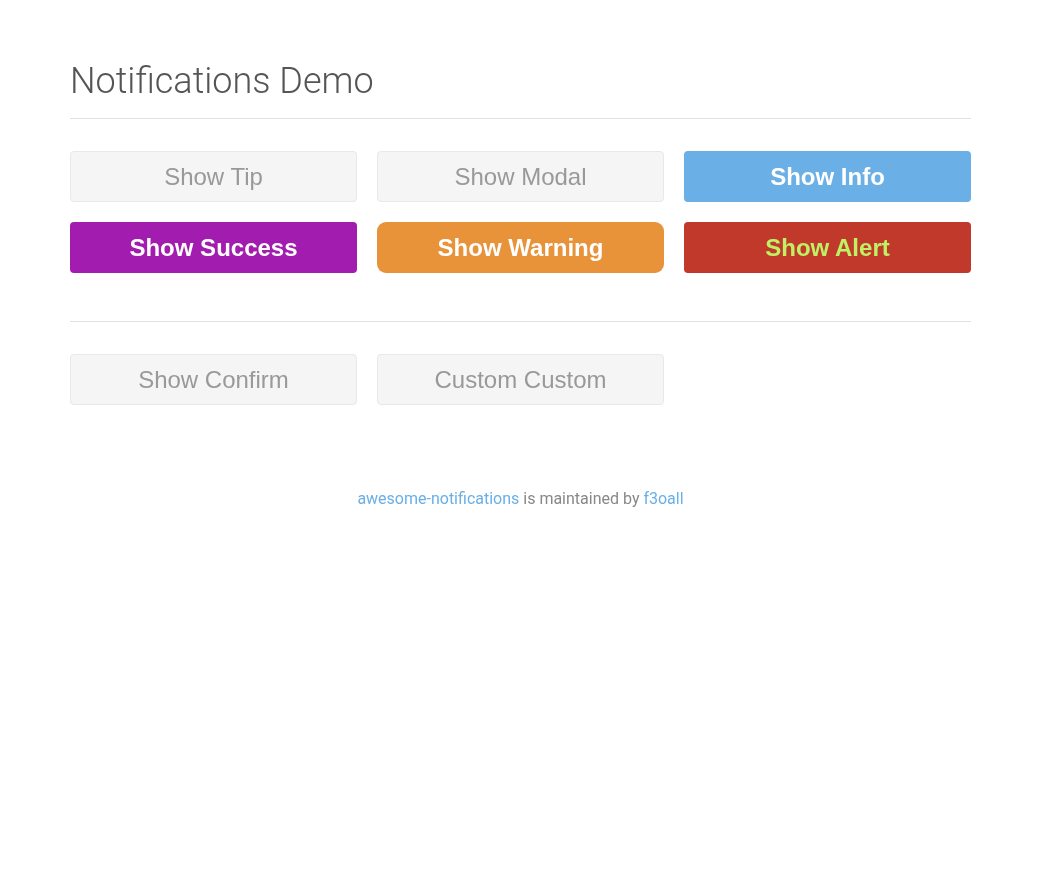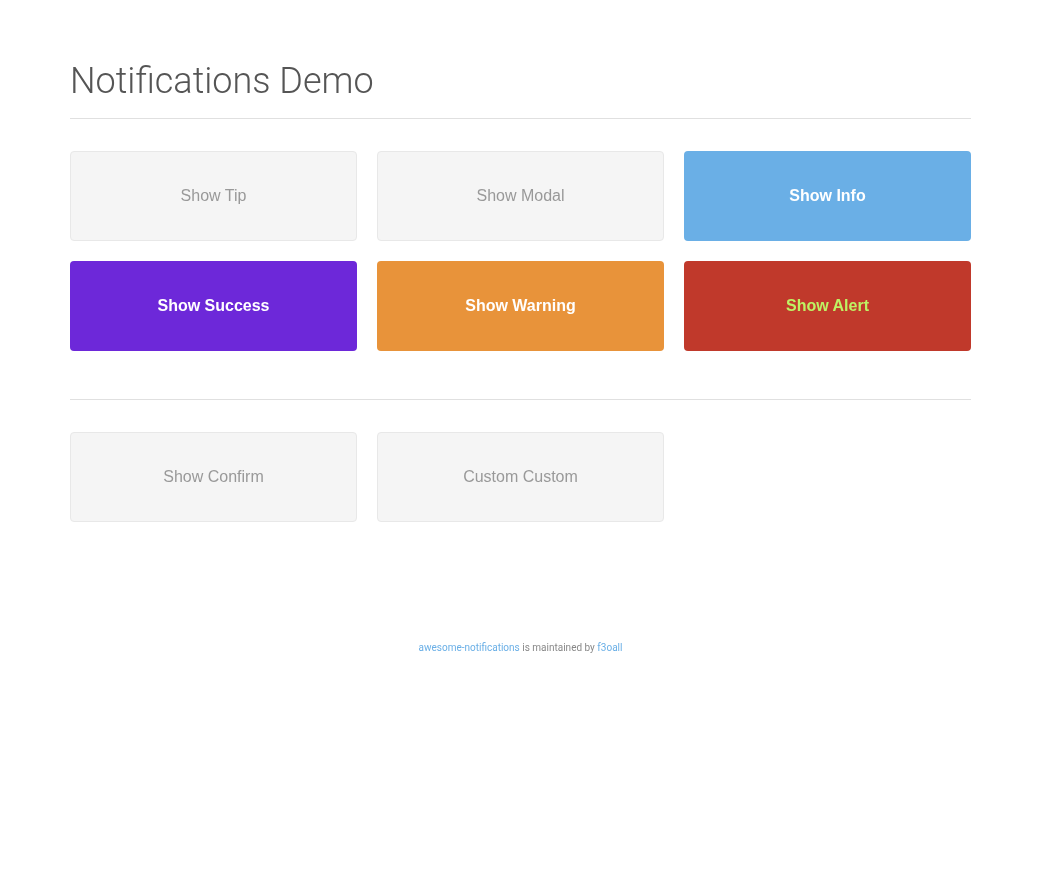--- a/index.html
+++ b/index.html
@@ -36,24 +36,24 @@
 
     .button-grid {
       display: grid;
       grid-template-columns: repeat(3, 1fr);
       gap: 20px;
       margin-bottom: 48px;
     }
 
     .btn {
       padding: 12px;
-      height: 90px;
+      height: 51px;
       border: none;
       border-radius: 4px;
-      font-size: 16px;
+      font-size: 24px;
       font-weight: 600;
       cursor: pointer;
       display: flex;
       align-items: center;
       justify-content: center;
       transition: opacity 0.2s;
     }
 
     .btn-default {
       background-color: #f5f5f5;
@@ -61,38 +61,39 @@
       font-weight: 400;
       border: 1px solid #e8e8e8;
     }
 
     .btn-info {
       background-color: #6aafe6;
       color: #ffffff;
     }
 
     .btn-success {
-      background-color: #6d28d9;
+      background-color: #a21caf;
       color: #ffffff;
     }
 
     .btn-warning {
       background-color: #e8933a;
       color: #ffffff;
+      border-radius: 9px;
     }
 
     .btn-alert {
       background-color: #c0392b;
       color: #bef264;
     }
 
     .footer {
       text-align: center;
-      margin-top: 120px;
-      font-size: 10px;
+      margin-top: 84px;
+      font-size: 16px;
       color: #888;
     }
 
     .footer a {
       color: #6aafe6;
       text-decoration: none;
     }
   </style>
 </head>
 <body>

